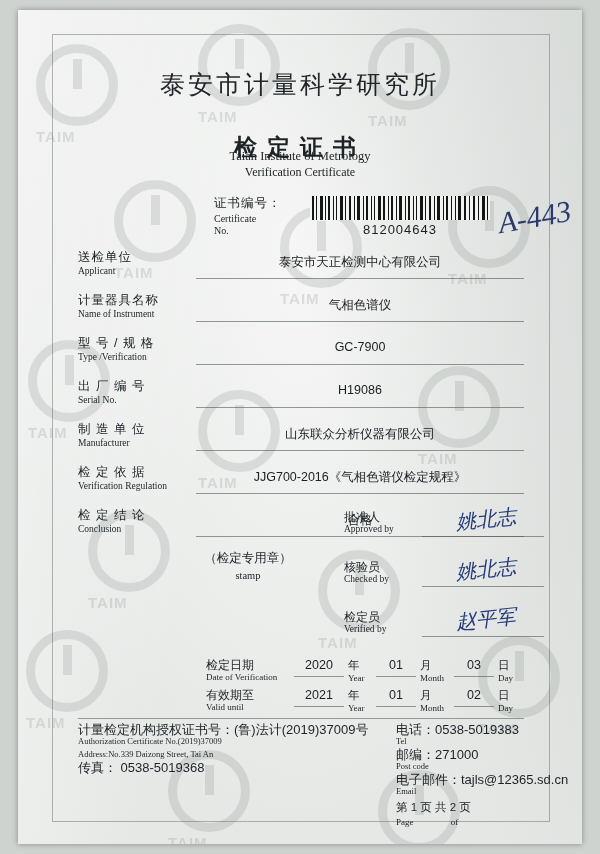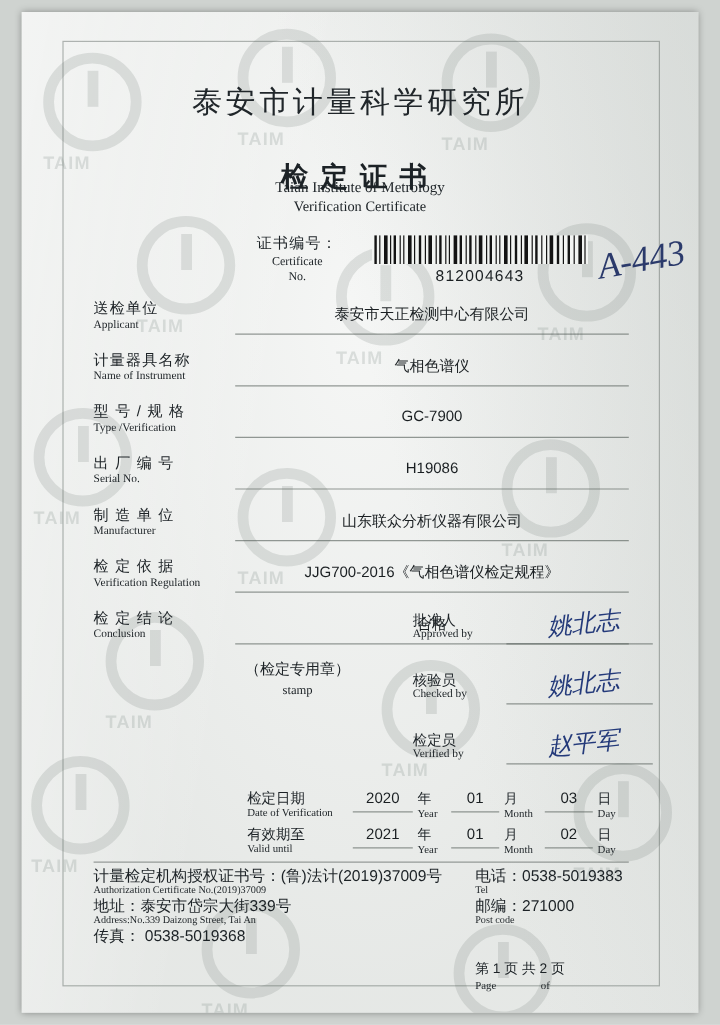--- a/index.html
+++ b/index.html
@@ -83,21 +83,21 @@
   .doc-en{
     position:absolute;left:0;right:0;top:155px;
     text-align:center;
     font-size:12px;
     color:#20262a;
   }
 
   .cert-label{
     position:absolute;left:196px;top:185px;
     font-family:"Liberation Sans", sans-serif;
-    font-size:12.5px;color:#1c2226;letter-spacing:1px;text-align:center;
+    font-size:12.5px;color:#1c2226;letter-spacing:1px;
   }
   .cert-label .en{
     display:block;font-family:"Liberation Serif", serif;
     font-size:10px;letter-spacing:0;margin-top:1px;
   }
   .barcode{
     position:absolute;left:292px;top:186px;width:180px;height:24px;
   }
   .barcode svg{display:block;}
   .cert-no{
@@ -491,36 +491,39 @@
     </div>
 
     <div class="footer-sep"></div>
 
     <div class="footer-left">
       <div class="f-item">
         <span class="cn f-line">计量检定机构授权证书号：(鲁)法计(2019)37009号</span>
         <span class="en2">Authorization Certificate No.(2019)37009</span>
       </div>
       <div class="f-item">
-        <span class="cn f-line">地址：泰安市岱宗大街339号</span>
         <span class="en2">Address:No.339 Daizong Street, Tai An</span>
       </div>
       <div class="f-item">
         <span class="cn f-line">传真： 0538-5019368</span>
       </div>
     </div>
 
     <div class="footer-right">
       <div class="f-item">
         <span class="cn f-line">电话：0538-5019383</span>
         <span class="en2">Tel</span>
       </div>
       <div class="f-item">
         <span class="cn f-line">邮编：271000</span>
         <span class="en2">Post code</span>
+      </div>
+      <div class="f-item">
+        <span class="cn f-line">电子邮件：tajls@12365.sd.cn</span>
+        <span class="en2">Email</span>
       </div>
     </div>
 
     <div class="pagenum">
       <div>第 1 页 共 2 页</div>
       <div>
         <span class="en">Page</span>
         <span class="en" style="margin-left:34px;">of</span>
       </div>
     </div>

